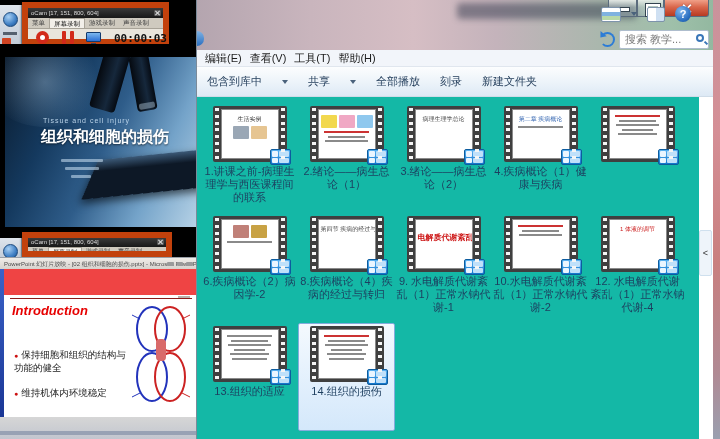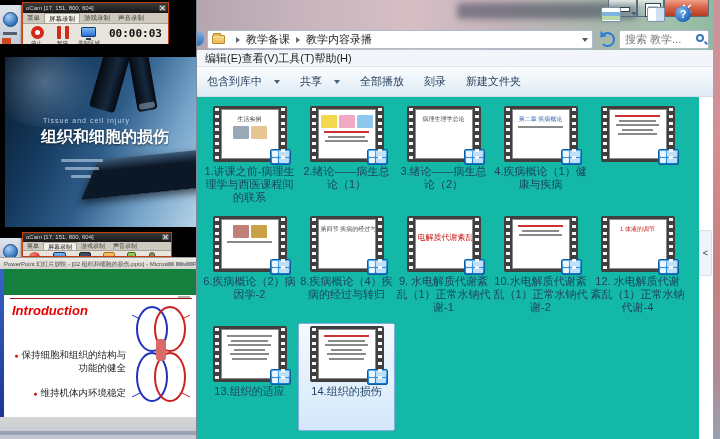--- a/index.html
+++ b/index.html
@@ -10,21 +10,21 @@
   #left-stack{position:absolute;left:0;top:0;width:196px;height:439px;background:#000;}
 
   
   .frag{position:absolute;left:0;width:22px;background:linear-gradient(#dfe5ec,#c3ccd8);border-right:1px solid #93a0ae;}
   .frag .navcirc{position:absolute;left:3px;width:15px;height:15px;border-radius:50%;
     background:radial-gradient(circle at 35% 30%,#a8d0f4,#3f7fc4 60%,#1d4f8c);border:1px solid #1c4a7e;}
   .frag .tbar{position:absolute;left:3px;width:14px;height:3px;background:#55606e;}
   .frag .psq{position:absolute;left:2px;width:9px;height:9px;background:#d04423;border-radius:1px;}
 
   
-  .rec{position:absolute;border:1px solid #c2410c;box-shadow:0 1px 3px rgba(0,0,0,.6);}
+  .rec{position:absolute;border:6px solid #c2410c;box-shadow:0 1px 3px rgba(0,0,0,.6);}
   #rec1{left:22px;top:2px;width:147px;height:43px;background:#e9e5dc;}
   .rec-title{height:10px;background:linear-gradient(#3a3a3a,#181818);color:#ddd;font-size:6px;line-height:10px;padding:0 3px;white-space:nowrap;overflow:hidden;position:relative;}
   .rec-close{position:absolute;right:2px;top:2px;width:7px;height:6px;background:#555;border-radius:1px;}
   .rec-close:before,.rec-close:after{content:"";position:absolute;left:3px;top:0;width:1px;height:6px;background:#ddd;}
   .rec-close:before{transform:rotate(45deg);} .rec-close:after{transform:rotate(-45deg);}
   .rec-tabs{display:flex;background:#cfcabf;border-bottom:1px solid #a8a398;height:11px;}
   .rec-tab{font-size:6.5px;line-height:10px;padding:0 4px;color:#444;}
   .rec-tab.active{background:#f2efe9;border:1px solid #a8a398;border-bottom:none;color:#111;}
   .rec-body{position:relative;height:22px;}
   .icon-stop{position:absolute;left:8px;top:2px;width:13px;height:13px;border-radius:50%;border:4px solid #d22a1a;background:#fff;}
@@ -58,21 +58,21 @@
   #rec2 .rec-tab{font-size:6px;line-height:8px;}
   .mini-ic{position:absolute;top:1px;border-radius:2px;}
   .ic-rec{left:6px;width:11px;height:11px;border-radius:50%;background:radial-gradient(circle at 35% 30%,#f08070,#d22a1a 70%);}
   .ic-mon{left:30px;width:13px;height:9px;background:linear-gradient(#7db8ee,#2b6fd4);border:1px solid #123a6e;}
   .ic-cam{left:56px;width:12px;height:9px;background:#3c4a63;border:1px solid #222;}
   .ic-fold{left:80px;width:12px;height:9px;background:linear-gradient(#f4c36a,#e8993d);border:1px solid #b06f1e;}
   .ic-gear{left:104px;width:9px;height:10px;background:linear-gradient(#9cd05e,#5e9a2e);border:1px solid #3d6e17;}
   .ic-mic{left:126px;width:6px;height:11px;background:#8a8a55;border-radius:3px;border:1px solid #555;}
 
   
-  #ppt{position:absolute;left:0;top:257px;width:196px;height:182px;background:#15803d;text-align:right;}
+  #ppt{position:absolute;left:0;top:257px;width:196px;height:182px;background:#ef4444;}
   #ppt-title{height:12px;background:linear-gradient(#f0ede9,#d6d2cd);border-top:1px solid #9aa0a8;color:#4a4a4a;font-size:6px;line-height:12px;padding:0 4px;white-space:nowrap;overflow:hidden;position:relative;}
   .ppt-ctrl{position:absolute;right:3px;top:4px;width:26px;height:4px;display:flex;gap:3px;}
   .ppt-ctrl i{flex:1;background:#9a9a9a;border-radius:1px;}
   #ppt-blue{position:absolute;left:0;top:12px;bottom:0;width:4px;background:linear-gradient(#3a62c8,#16308e);}
   #pslide{position:absolute;left:4px;top:38px;width:192px;height:122px;background:#fff;overflow:hidden;}
   .p-topline{position:absolute;left:6px;right:4px;top:3px;height:1px;background:#8b1a1a;}
   .p-mark{position:absolute;right:6px;top:1px;width:12px;height:2px;background:#b9b2ac;}
   .p-head{position:absolute;left:8px;top:8px;color:#e60000;font-weight:bold;font-style:italic;font-size:13px;}
   .p-sec{position:absolute;left:14px;top:32px;color:#111;font-weight:bold;font-size:11px;font-family:"Liberation Serif",serif;}
   .p-bul{position:absolute;left:10px;width:112px;font-size:9.5px;line-height:12px;color:#222;font-family:"Liberation Serif",serif;}
@@ -105,41 +105,41 @@
   .folder-ic:before{content:"";position:absolute;left:0;top:-3px;width:6px;height:2px;background:#e9b758;border:1px solid #b98a2e;border-bottom:none;border-radius:1px 1px 0 0;}
   .crumb-sep{width:0;height:0;border-left:4px solid #5a6b7c;border-top:3px solid transparent;border-bottom:3px solid transparent;margin:0 6px;}
   .addr-drop{margin-left:auto;margin-right:4px;width:0;height:0;border-top:4px solid #4a5a6a;border-left:3px solid transparent;border-right:3px solid transparent;}
   #refresh-btn{position:absolute;right:98px;top:4px;width:15px;height:15px;border:2px solid #2c7cd6;border-radius:50%;border-left-color:transparent;}
   #refresh-btn:after{content:"";position:absolute;left:-4px;top:-1px;border-top:5px solid #2c7cd6;border-left:4px solid transparent;border-right:4px solid transparent;transform:rotate(40deg);}
   #search-box{position:absolute;right:4px;top:2px;width:90px;height:19px;background:#fff;border:1px solid #aebdcd;border-radius:2px;font-size:11px;color:#7a7a7a;line-height:17px;padding-left:5px;}
   .mag{position:absolute;right:4px;top:3px;width:8px;height:8px;border:2px solid #3a76b8;border-radius:50%;}
   .mag:after{content:"";position:absolute;left:6px;top:6px;width:4px;height:2px;background:#3a76b8;transform:rotate(45deg);}
 
   
-  #menubar{position:absolute;left:0;top:50px;width:100%;height:17px;background:#f2f5fa;border-bottom:1px solid #e0e6ee;display:flex;align-items:center;padding-left:8px;gap:0;font-size:11px;color:#1e1e1e;}
+  #menubar{position:absolute;left:0;top:50px;width:100%;height:17px;background:#f2f5fa;border-bottom:1px solid #e0e6ee;display:flex;align-items:center;padding-left:8px;gap:8px;font-size:11px;color:#1e1e1e;}
   #toolbar{position:absolute;left:0;top:67px;width:100%;height:30px;background:linear-gradient(#fcfdfe,#eaf2f9 60%,#dde9f5);border-bottom:1px solid #cfdce8;display:flex;align-items:center;padding-left:10px;gap:20px;font-size:11px;color:#1f3a58;}
-  .tb-item{display:flex;align-items:center;gap:12px;}
+  .tb-item{display:flex;align-items:center;gap:20px;}
   .tb-caret{width:0;height:0;border-top:4px solid #4a627c;border-left:3px solid transparent;border-right:3px solid transparent;}
   #tb-right{position:absolute;right:22px;top:6px;display:flex;align-items:center;gap:10px;}
   .views-ic{width:20px;height:15px;border:1px solid #7d93ab;border-radius:2px;background:linear-gradient(#fff 0 4px,#7fb2e0 4px 8px,#b8d8a8 8px 12px,#fff 12px);}
   .pane-ic{width:18px;height:15px;border:1px solid #7d93ab;border-radius:2px;background:linear-gradient(90deg,#fff 0 8px,#cfe0f2 8px);}
   .help-ic{width:16px;height:16px;border-radius:50%;background:radial-gradient(circle at 35% 30%,#7fb6ef,#2a6fc0 65%,#174e93);color:#fff;font-size:11px;font-weight:bold;text-align:center;line-height:16px;}
 
   
   #content{position:absolute;left:0;top:97px;right:14px;bottom:0;background:#14b8a6;overflow:hidden;}
   #file-grid{display:flex;flex-wrap:wrap;padding:6px 0 0 4px;}
   .item{width:97px;height:108px;margin-bottom:2px;display:flex;flex-direction:column;align-items:center;border:1px solid transparent;border-radius:2px;}
   .item.selected{background:linear-gradient(#f4f9fe,#d4e8fb);border-color:#84acdd;}
   .thumb{position:relative;width:74px;height:56px;background:#3f3f3f;border-radius:2px;flex:none;margin-top:2px;}
   .thumb:before,.thumb:after{content:"";position:absolute;top:2px;bottom:2px;width:4px;
     background:repeating-linear-gradient(180deg,#f5f5f5 0 3px,transparent 3px 6.8px);}
   .thumb:before{left:2px;} .thumb:after{right:2px;}
   .mini{position:absolute;left:8px;right:8px;top:3px;bottom:3px;background:#fff;border:1px solid #8a8a8a;overflow:hidden;padding:2px 2px;}
   .mt{font-size:6px;line-height:7px;text-align:center;margin-top:4px;white-space:nowrap;}
-  .mt.big{font-size:8px;font-weight:normal;margin-top:12px;}
+  .mt.big{font-size:8px;font-weight:bold;margin-top:12px;}
   .blocks{display:flex;justify-content:center;gap:2px;margin-top:3px;}
   .blocks i{display:block;width:16px;height:13px;border-radius:1px;}
   .lines{margin-top:3px;}
   .lines i{display:block;height:2px;background:#8a8a8a;margin:2.5px auto;}
   .mini.tbl{background-image:linear-gradient(#c44,#c44),
     repeating-linear-gradient(180deg,transparent 0 8px,#aaa 8px 9px),
     repeating-linear-gradient(90deg,transparent 0 17px,#aaa 17px 18px);
     background-size:90% 2px,100% 100%,100% 100%;
     background-position:3px 6px,0 0,0 0;
     background-repeat:no-repeat,repeat,repeat;}
@@ -265,28 +265,20 @@
       <div id="blur-blob"></div>
       <div class="caps">
         <span class="cap-btn cap-min"></span>
         <span class="cap-btn cap-max"></span>
         <span class="cap-btn cap-close"></span>
       </div>
     </div>
 
     <div id="addr-row">
       <span id="back-sliver"></span>
-      <div id="addr-box">
-        <span class="folder-ic"></span>
-        <span class="crumb-sep"></span>
-        <span>教学备课</span>
-        <span class="crumb-sep"></span>
-        <span>教学内容录播</span>
-        <span class="addr-drop"></span>
-      </div>
       <span id="refresh-btn"></span>
       <div id="search-box">
         <span>搜索 教学...</span>
         <span class="mag"></span>
       </div>
     </div>
 
     <div id="menubar">
         <span>编辑(E)</span>
         <span>查看(V)</span>

